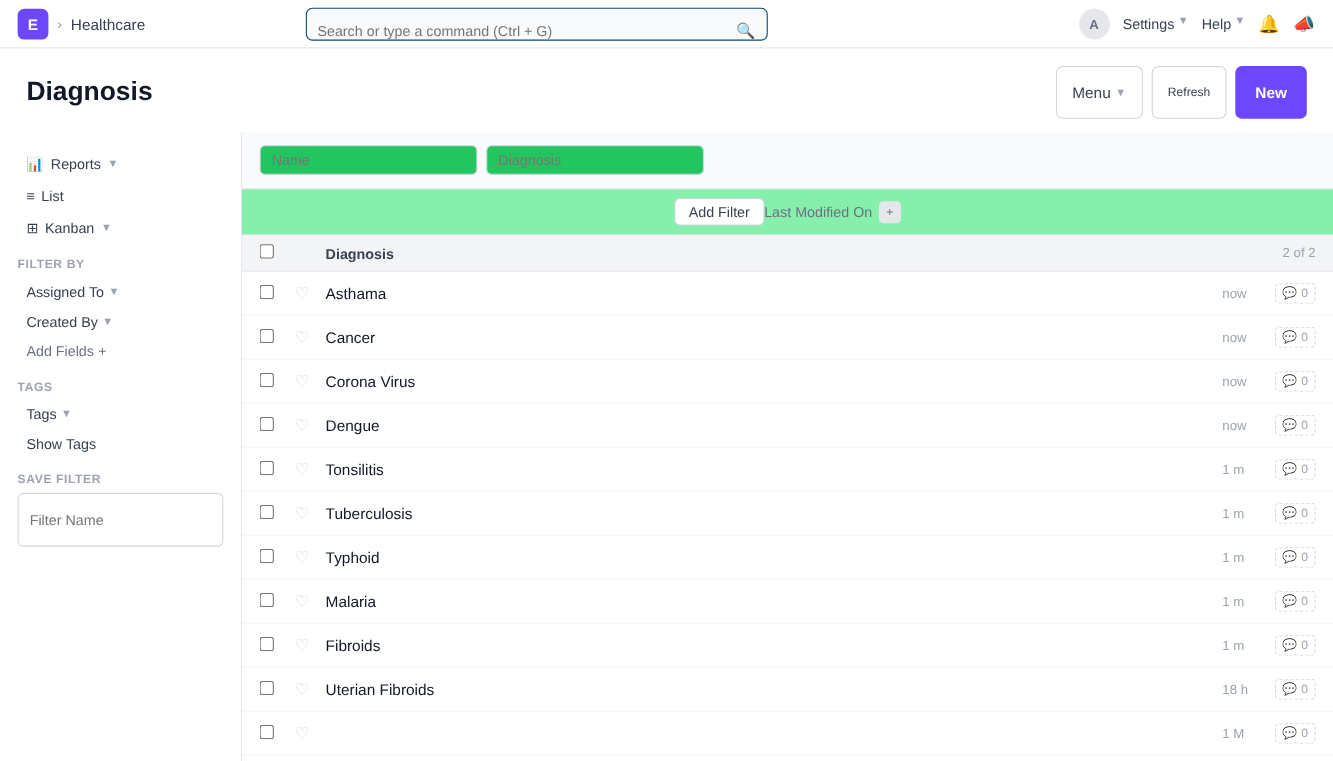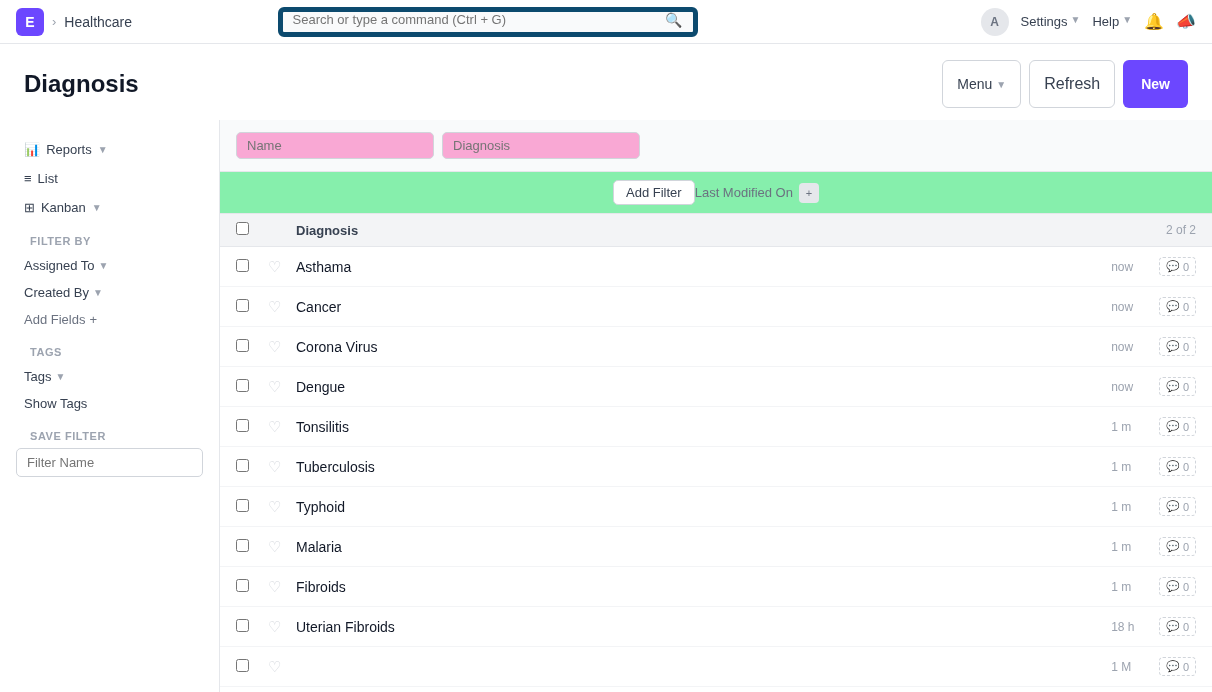--- a/index.html
+++ b/index.html
@@ -13,22 +13,22 @@
     }
     .app-icon {
       width: 28px; height: 28px; background: #6c47ff; border-radius: 6px;
       display: flex; align-items: center; justify-content: center;
       color: #fff; font-weight: 700; font-size: 14px; flex-shrink: 0;
     }
     .breadcrumb-sep { color: #9ca3af; font-size: 13px; }
     .breadcrumb-label { color: #374151; font-size: 14px; font-weight: 500; }
     .topnav-search {
       flex: 1; max-width: 420px; margin: 0 auto;
-      display: flex; align-items: flex-start;
-      background: #f9fafb; border: 5px solid #0c4a6e; border-radius: 6px;
+      display: flex; align-items: flex-end;
+      background: #f9fafb; border: 1px solid #0c4a6e; border-radius: 6px;
       padding: 0 10px; height: 30px;
     }
     .topnav-search input {
       border: none; background: transparent; outline: none;
       font-size: 13px; color: #6b7280; width: 100%;
     }
     .topnav-search-icon { color: #9ca3af; font-size: 14px; margin-left: 6px; }
     .topnav-actions { display: flex; align-items: center; gap: 12px; margin-left: auto; }
     .topnav-avatar {
       width: 28px; height: 28px; background: #e5e7eb; border-radius: 50%;
@@ -45,21 +45,21 @@
     }
     .page-title { font-size: 24px; font-weight: 700; color: #111827; }
     .header-actions { display: flex; gap: 8px; }
     .btn-menu {
       background: #fff; border: 1px solid #d1d5db; border-radius: 6px;
       padding: 6px 14px; font-size: 14px; cursor: pointer; display: flex; align-items: center; gap: 4px;
       color: #374151;
     }
     .btn-refresh {
       background: #fff; border: 1px solid #d1d5db; border-radius: 6px;
-      padding: 6px 14px; font-size: 16px; cursor: pointer; color: #374151;
+      padding: 6px 14px; font-size: 11px; cursor: pointer; color: #374151;
     }
     .btn-new {
       background: #6c47ff; border: none; border-radius: 6px;
       padding: 16px 18px; font-size: 14px; cursor: pointer; color: #fff; font-weight: 600;
     }
 
     
     .layout { display: flex; height: calc(100vh - 44px - 56px); }
 
     
@@ -68,50 +68,50 @@
       flex-shrink: 0; overflow-y: auto;
     }
     .sidebar-item {
       display: flex; align-items: center; gap: 6px;
       padding: 6px 8px; border-radius: 5px; cursor: pointer;
       font-size: 13px; color: #374151; margin-bottom: 2px;
     }
     .sidebar-section-title {
       font-size: 11px; font-weight: 600; color: #9ca3af;
       text-transform: uppercase; letter-spacing: 0.05em;
-      margin: 14px 0 6px 14px;
+      margin: 14px 0 6px 0;
     }
     .sidebar-filter-item {
       display: flex; align-items: center; gap: 4px;
       padding: 5px 8px; cursor: pointer; font-size: 13px; color: #374151;
       border-radius: 5px; margin-bottom: 2px;
     }
     .sidebar-add-fields {
       display: flex; align-items: center; gap: 4px;
       padding: 5px 8px; cursor: pointer; font-size: 13px; color: #6b7280;
     }
     .filter-name-input {
       width: 100%; border: 1px solid #d1d5db; border-radius: 5px;
-      padding: 6px 10px; font-size: 13px; color: #374151;
+      padding: 16px 10px; font-size: 13px; color: #374151;
       outline: none; background: #fff;
     }
     .caret { font-size: 10px; color: #9ca3af; }
 
     
     .main { flex: 1; overflow-y: auto; background: #fff; }
 
     
     .filter-bar {
       display: flex; gap: 8px; padding: 12px 16px;
       border-bottom: 1px solid #e5e7eb; background: #f9fafb;
     }
     .filter-input {
       border: 1px solid #d1d5db; border-radius: 5px;
       padding: 5px 10px; font-size: 13px; color: #374151;
-      background: #f9a8d4; outline: none; min-width: 140px;
+      background: #22c55e; outline: none; min-width: 140px;
     }
 
     
     .table-toolbar {
       display: flex; align-items: center; justify-content: center;
       padding: 8px 16px; border-bottom: 1px solid #e5e7eb; background: #86efac;
     }
     .btn-add-filter {
       background: #fff; border: 1px solid #d1d5db; border-radius: 5px;
       padding: 4px 12px; font-size: 13px; cursor: pointer; color: #374151;

